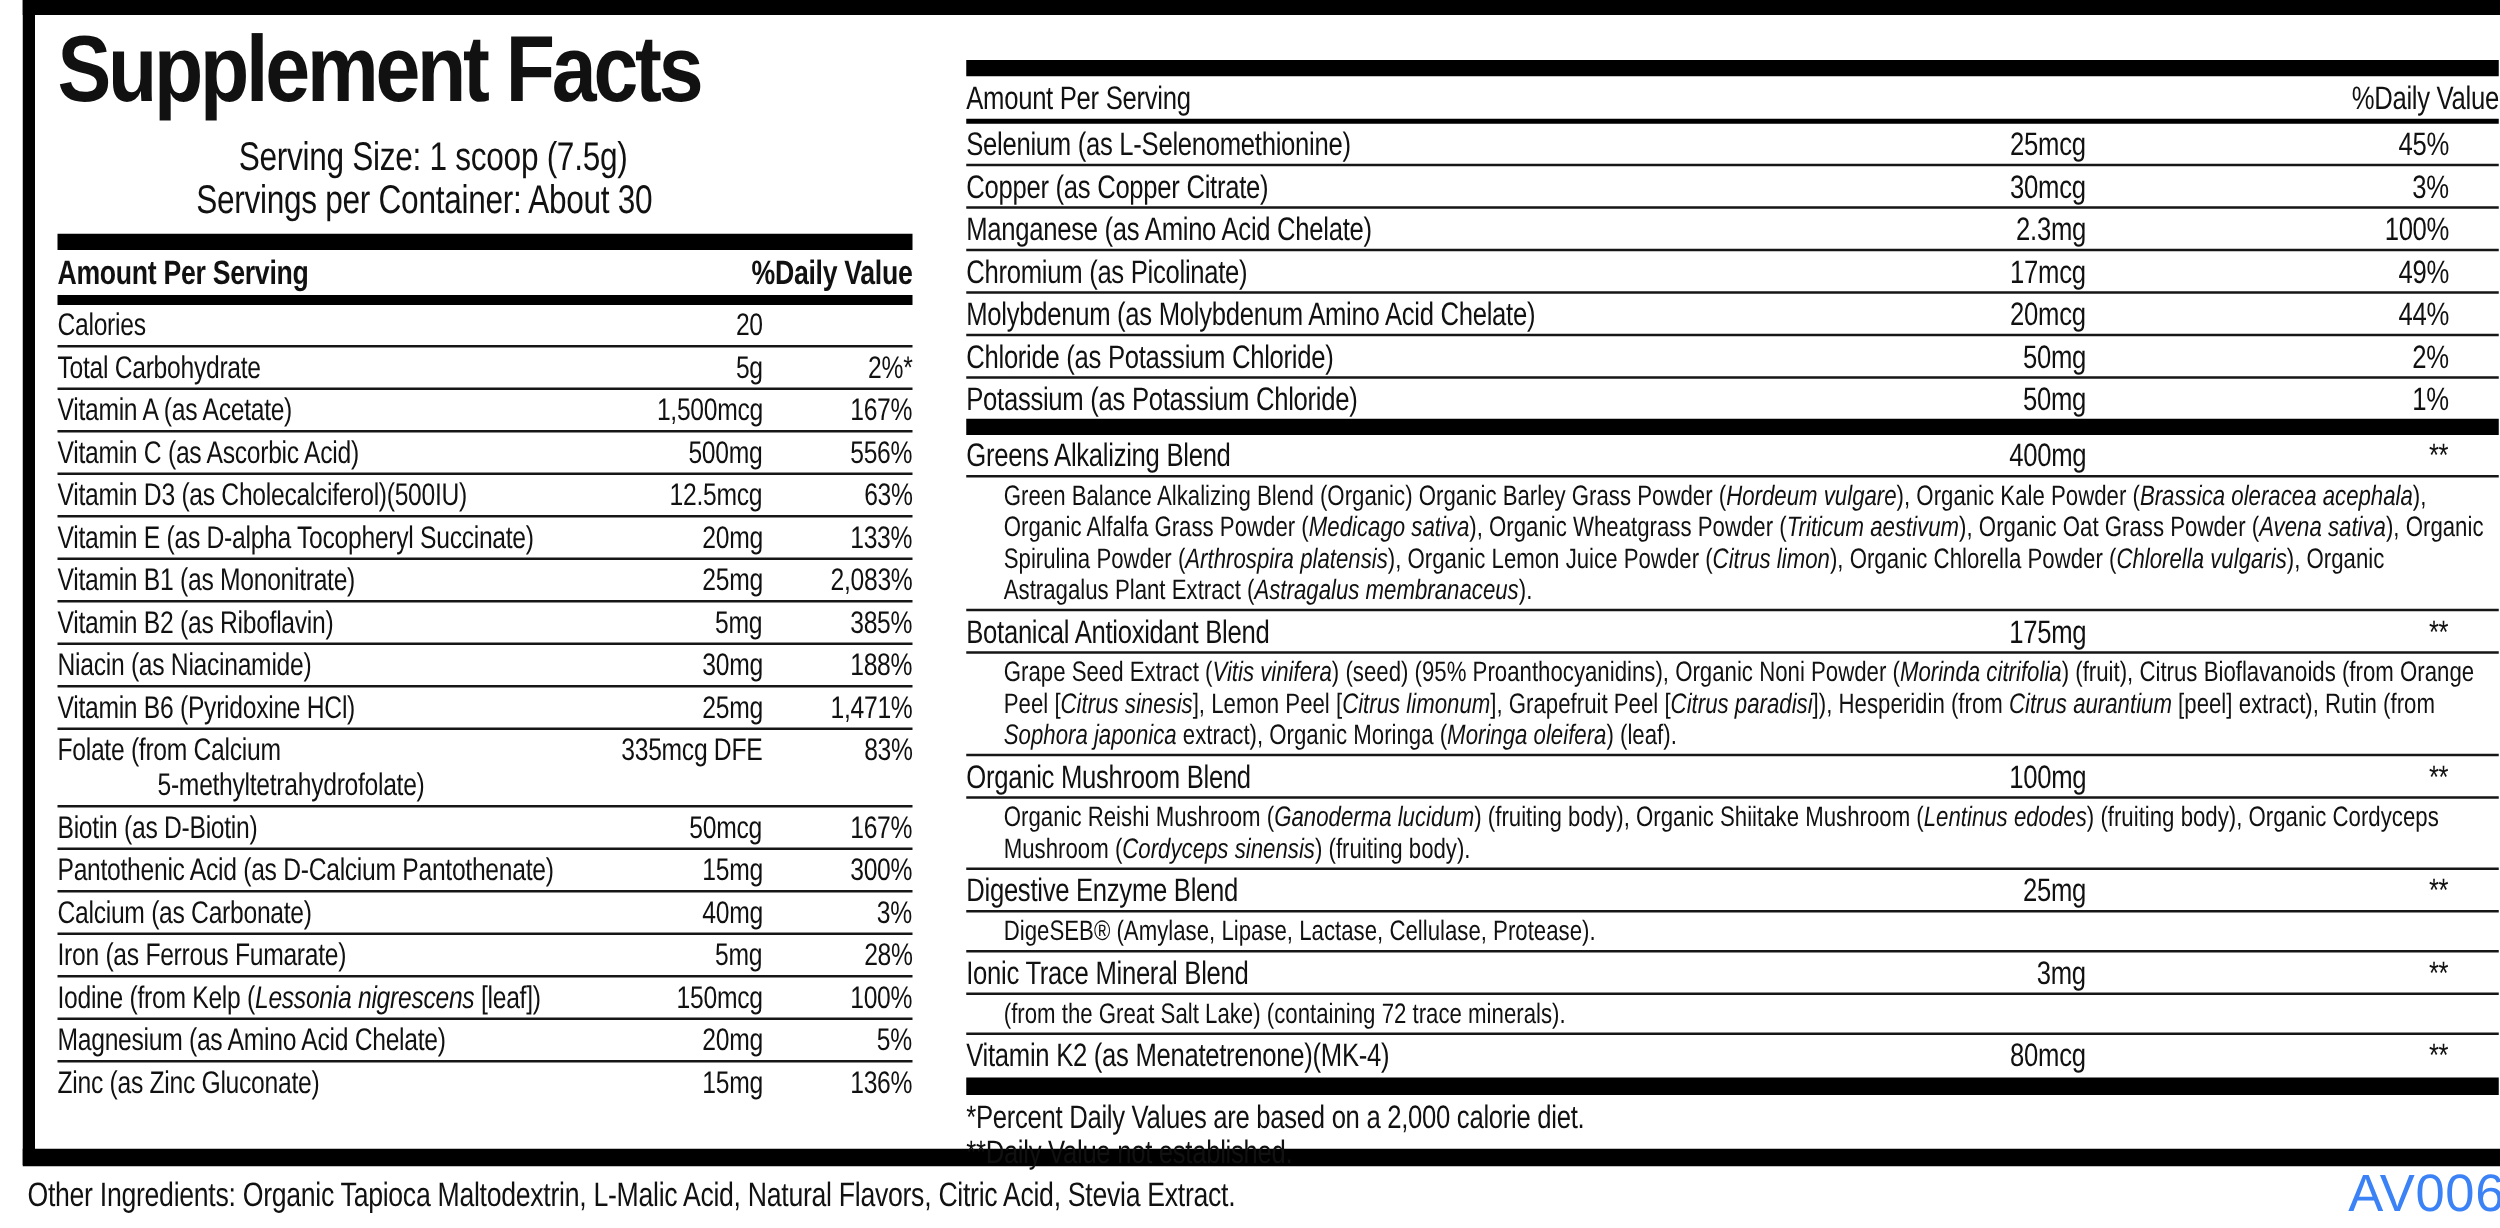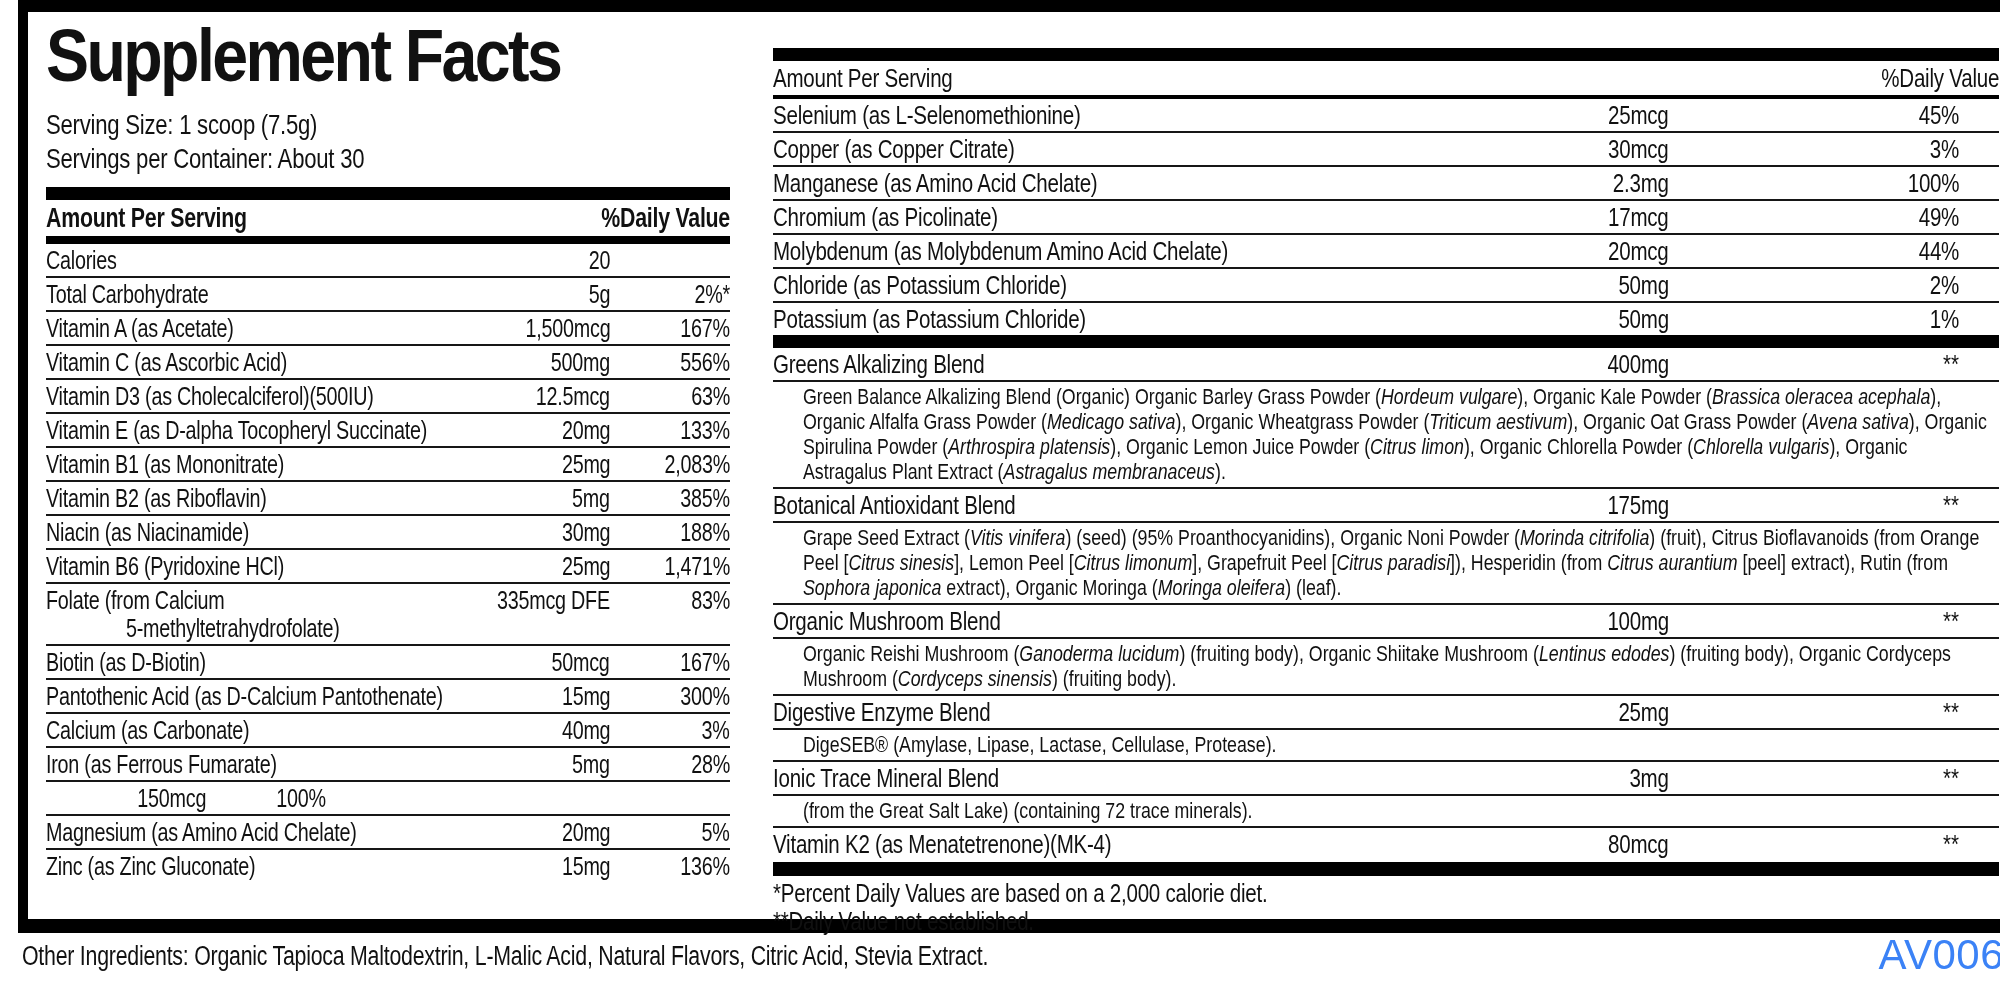--- a/index.html
+++ b/index.html
@@ -15,21 +15,21 @@
   
   .cx{display:inline-block;white-space:nowrap;letter-spacing:-0.3px;transform:scaleX(0.79);}
   .ox-l{transform-origin:0 50%;}
   .ox-r{transform-origin:100% 50%;}
   .cx-t{display:inline-block;white-space:nowrap;transform:scaleX(0.86);transform-origin:0 50%;}
   .it{font-style:italic;}
 
   
   .col-left{position:absolute;left:28px;top:12px;width:684px;}
   .title{font-size:75px;line-height:82px;font-weight:bold;letter-spacing:-3px;margin:2px 0 12px 0;}
-  .serving{font-size:28px;line-height:34px;}
+  .serving{font-size:32px;line-height:34px;text-align:center;}
   .bar-a{height:13px;background:#000;margin-top:11px;}
   .thead{display:flex;justify-content:space-between;font-weight:bold;font-size:27px;line-height:30px;padding:3px 0;}
   .bar-b{height:8px;background:#000;}
   .trow{display:flex;align-items:flex-start;font-size:25px;line-height:28px;padding:2px 0;border-top:2px solid #161616;}
   #left-rows .trow:first-child{border-top:none;}
   .c-name{flex:1;min-width:0;}
   .c-amt{width:160px;text-align:right;}
   .c-dv{width:120px;text-align:right;}
   .line2{padding-left:26px;text-align:center;}
 
@@ -143,20 +143,21 @@
           <div class="c-name"><span class="cx ox-l">Calcium (as Carbonate)</span></div>
           <div class="c-amt"><span class="cx ox-r">40mg</span></div>
           <div class="c-dv"><span class="cx ox-r">3%</span></div>
         </div>
         <div class="trow">
           <div class="c-name"><span class="cx ox-l">Iron (as Ferrous Fumarate)</span></div>
           <div class="c-amt"><span class="cx ox-r">5mg</span></div>
           <div class="c-dv"><span class="cx ox-r">28%</span></div>
         </div>
         <div class="trow">
+          <div class="c-name"><span class="cx ox-l"><span>Iodine (from Kelp (</span><span class="it">Lessonia nigrescens</span><span> [leaf])</span></span></div>
           <div class="c-amt"><span class="cx ox-r">150mcg</span></div>
           <div class="c-dv"><span class="cx ox-r">100%</span></div>
         </div>
         <div class="trow">
           <div class="c-name"><span class="cx ox-l">Magnesium (as Amino Acid Chelate)</span></div>
           <div class="c-amt"><span class="cx ox-r">20mg</span></div>
           <div class="c-dv"><span class="cx ox-r">5%</span></div>
         </div>
         <div class="trow">
           <div class="c-name"><span class="cx ox-l">Zinc (as Zinc Gluconate)</span></div>

